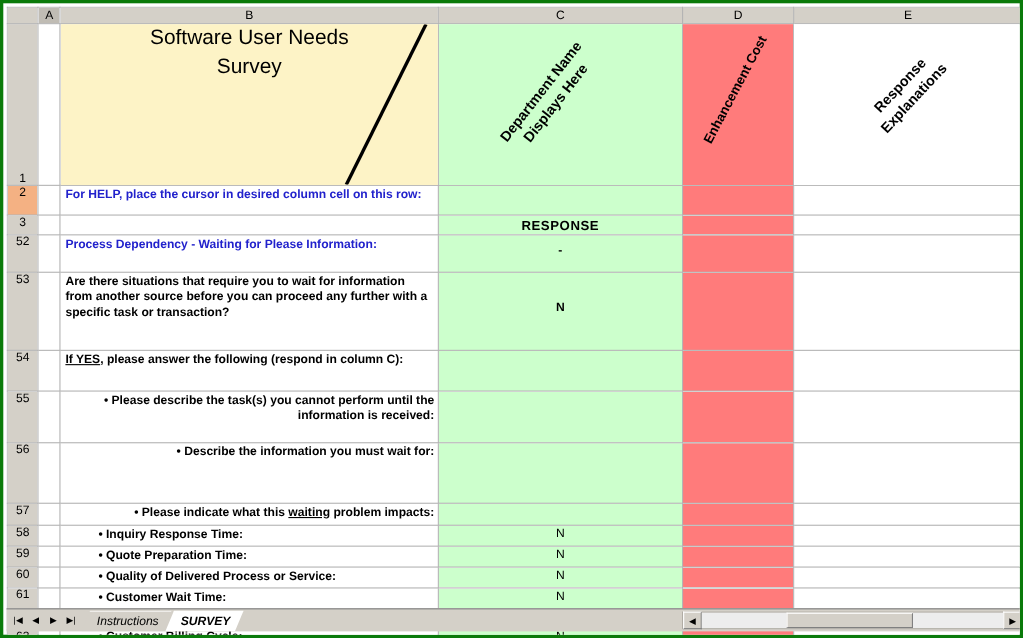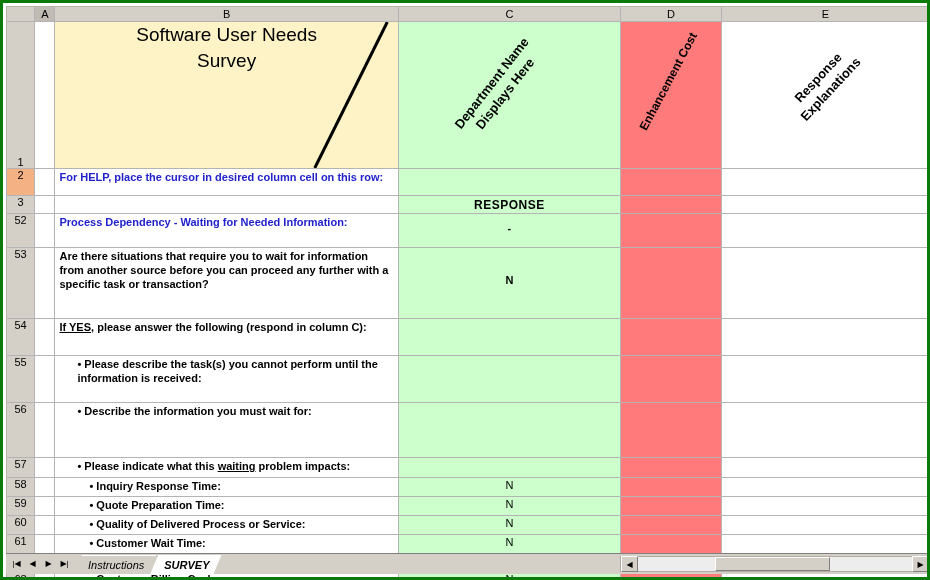--- a/index.html
+++ b/index.html
@@ -154,21 +154,21 @@
     display: block;
     padding: 2px 3px 2px 4px;
     font-size: 11px;
     font-weight: bold;
     color: #000;
     line-height: 1.25;
   }
   .txt.blue {
     color: #2222cc;
   }
-  .txt.indent1 { padding-left: 22px; }
+  .txt.indent1 { padding-left: 22px; text-align: right; }
   .txt.indent2 { padding-left: 34px; }
   .ctr {
     display: block;
     text-align: center;
     font-size: 11px;
     font-weight: bold;
     padding-top: 3px;
     color: #000;
   }
   .ctr.plain { font-weight: normal; }
@@ -354,21 +354,21 @@
           <span class="resp-hdr">RESPONSE</span>
         </td>
         <td class="cell-red"></td>
         <td class="cell-white"></td>
       </tr>
 
       <tr>
         <td class="rowhdr" style="height:33px">52</td>
         <td class="cell-a"></td>
         <td class="cell-white">
-          <span class="txt blue">Process Dependency - Waiting for Needed Information:</span>
+          <span class="txt blue">Process Dependency - Waiting for Please Information:</span>
         </td>
         <td class="cell-green">
           <span class="ctr" style="padding-top:8px">-</span>
         </td>
         <td class="cell-red"></td>
         <td class="cell-white"></td>
       </tr>
 
       <tr>
         <td class="rowhdr" style="height:70px">53</td>

